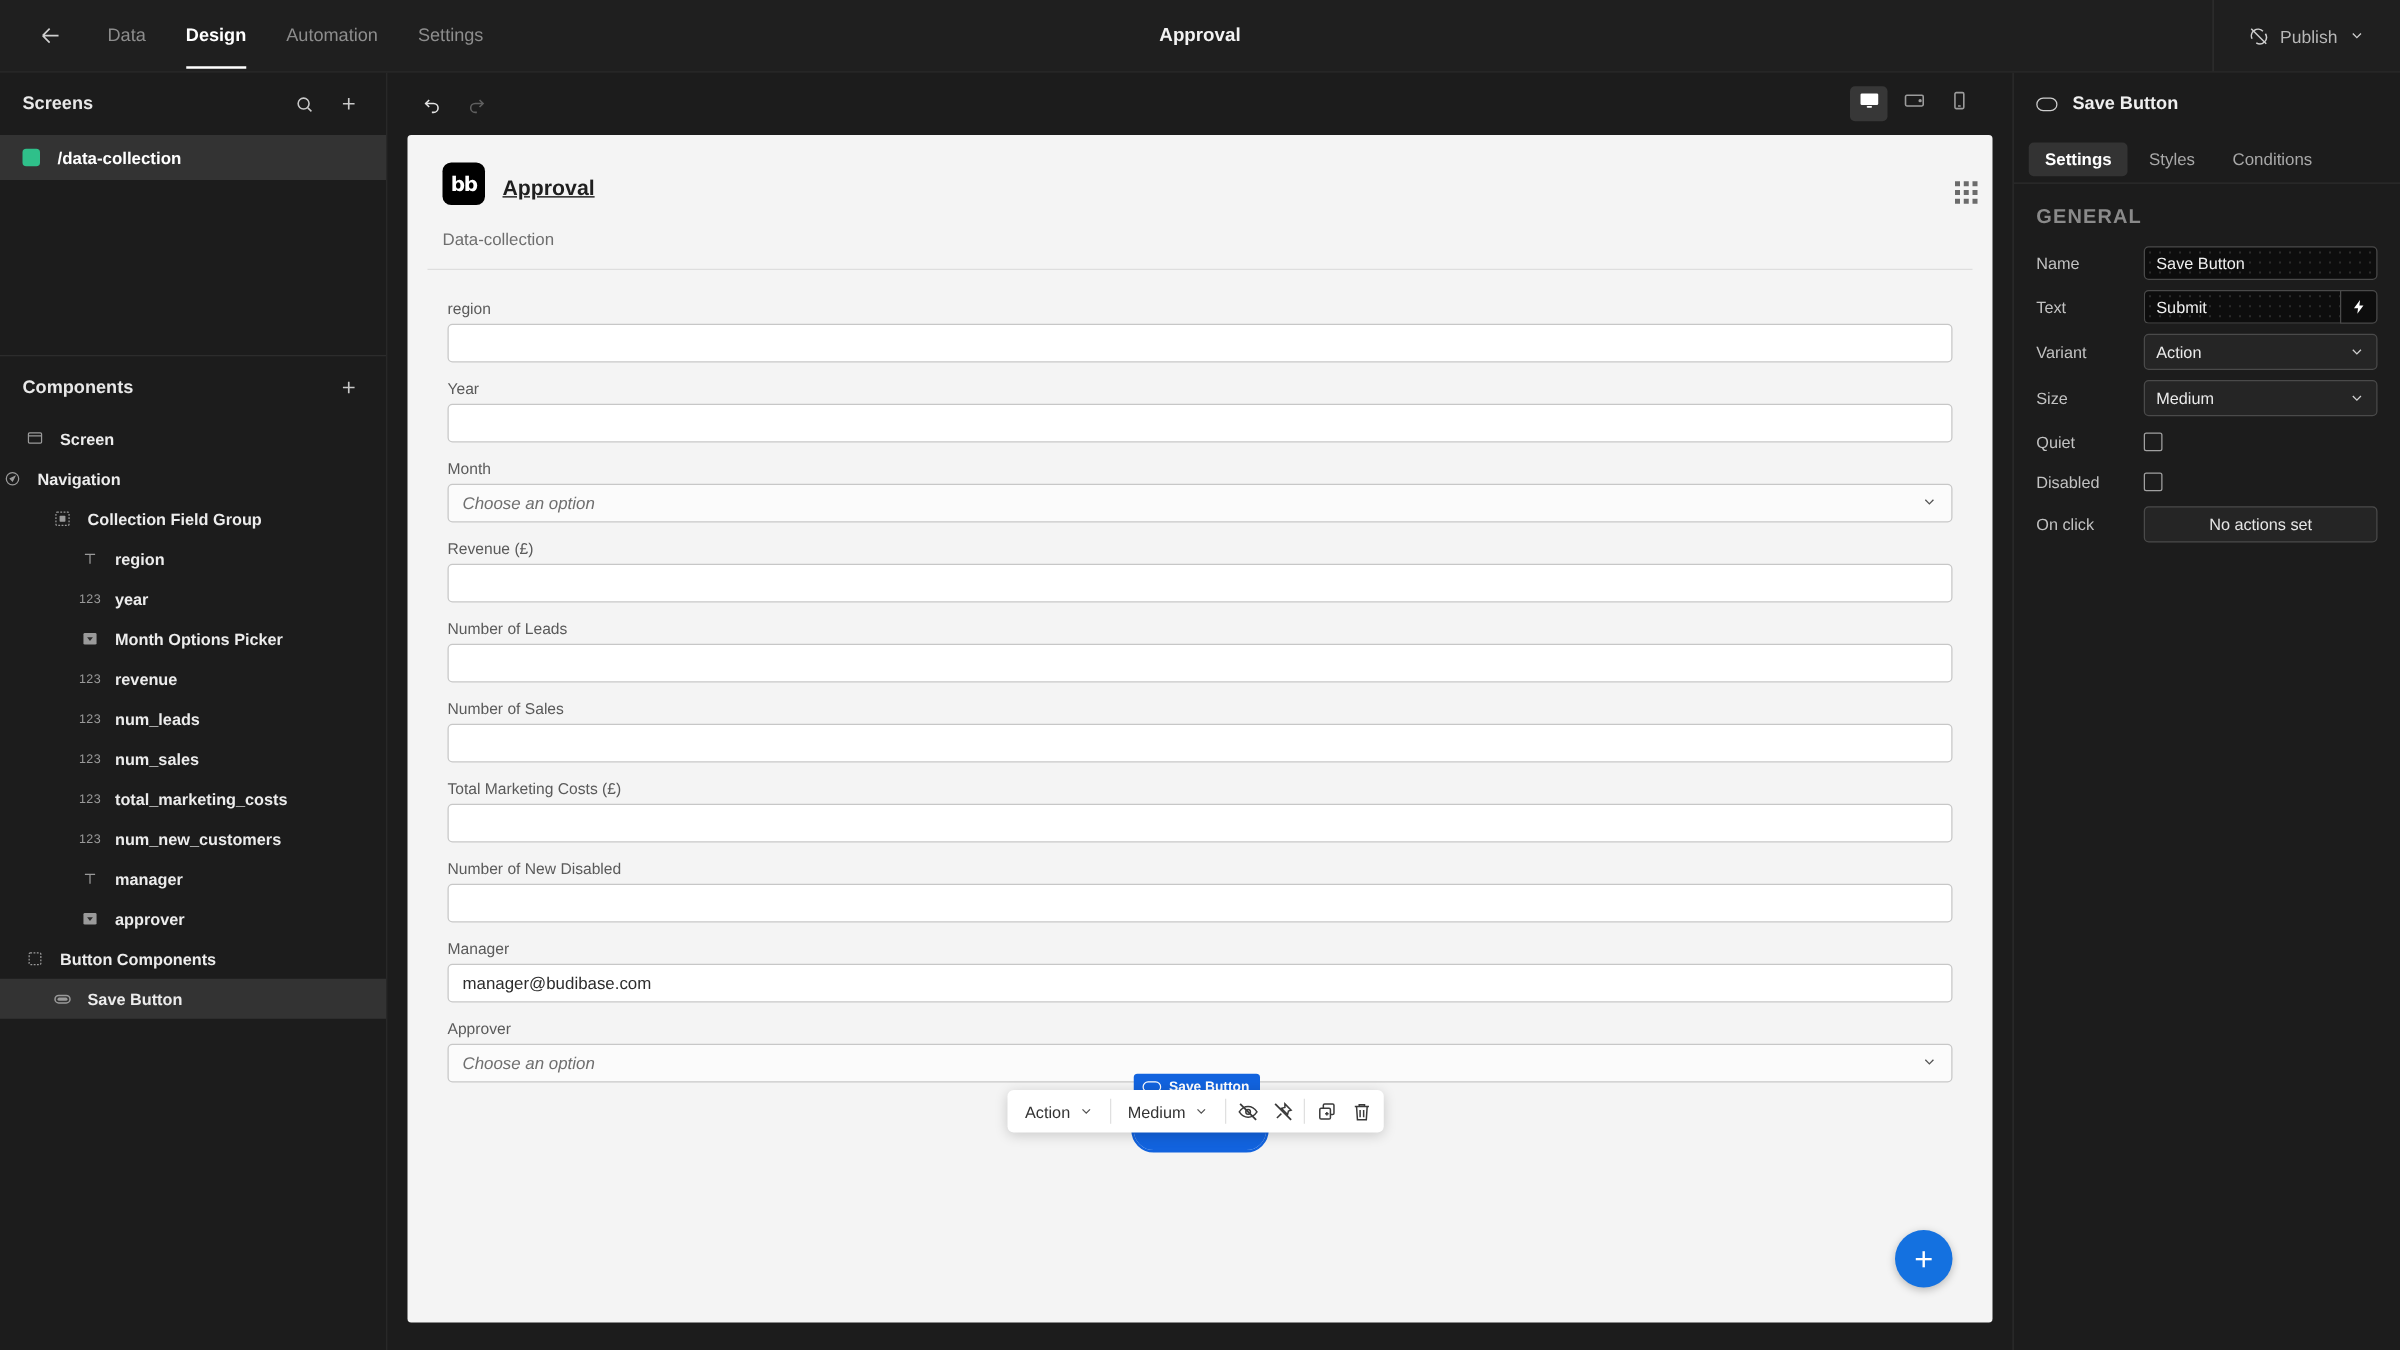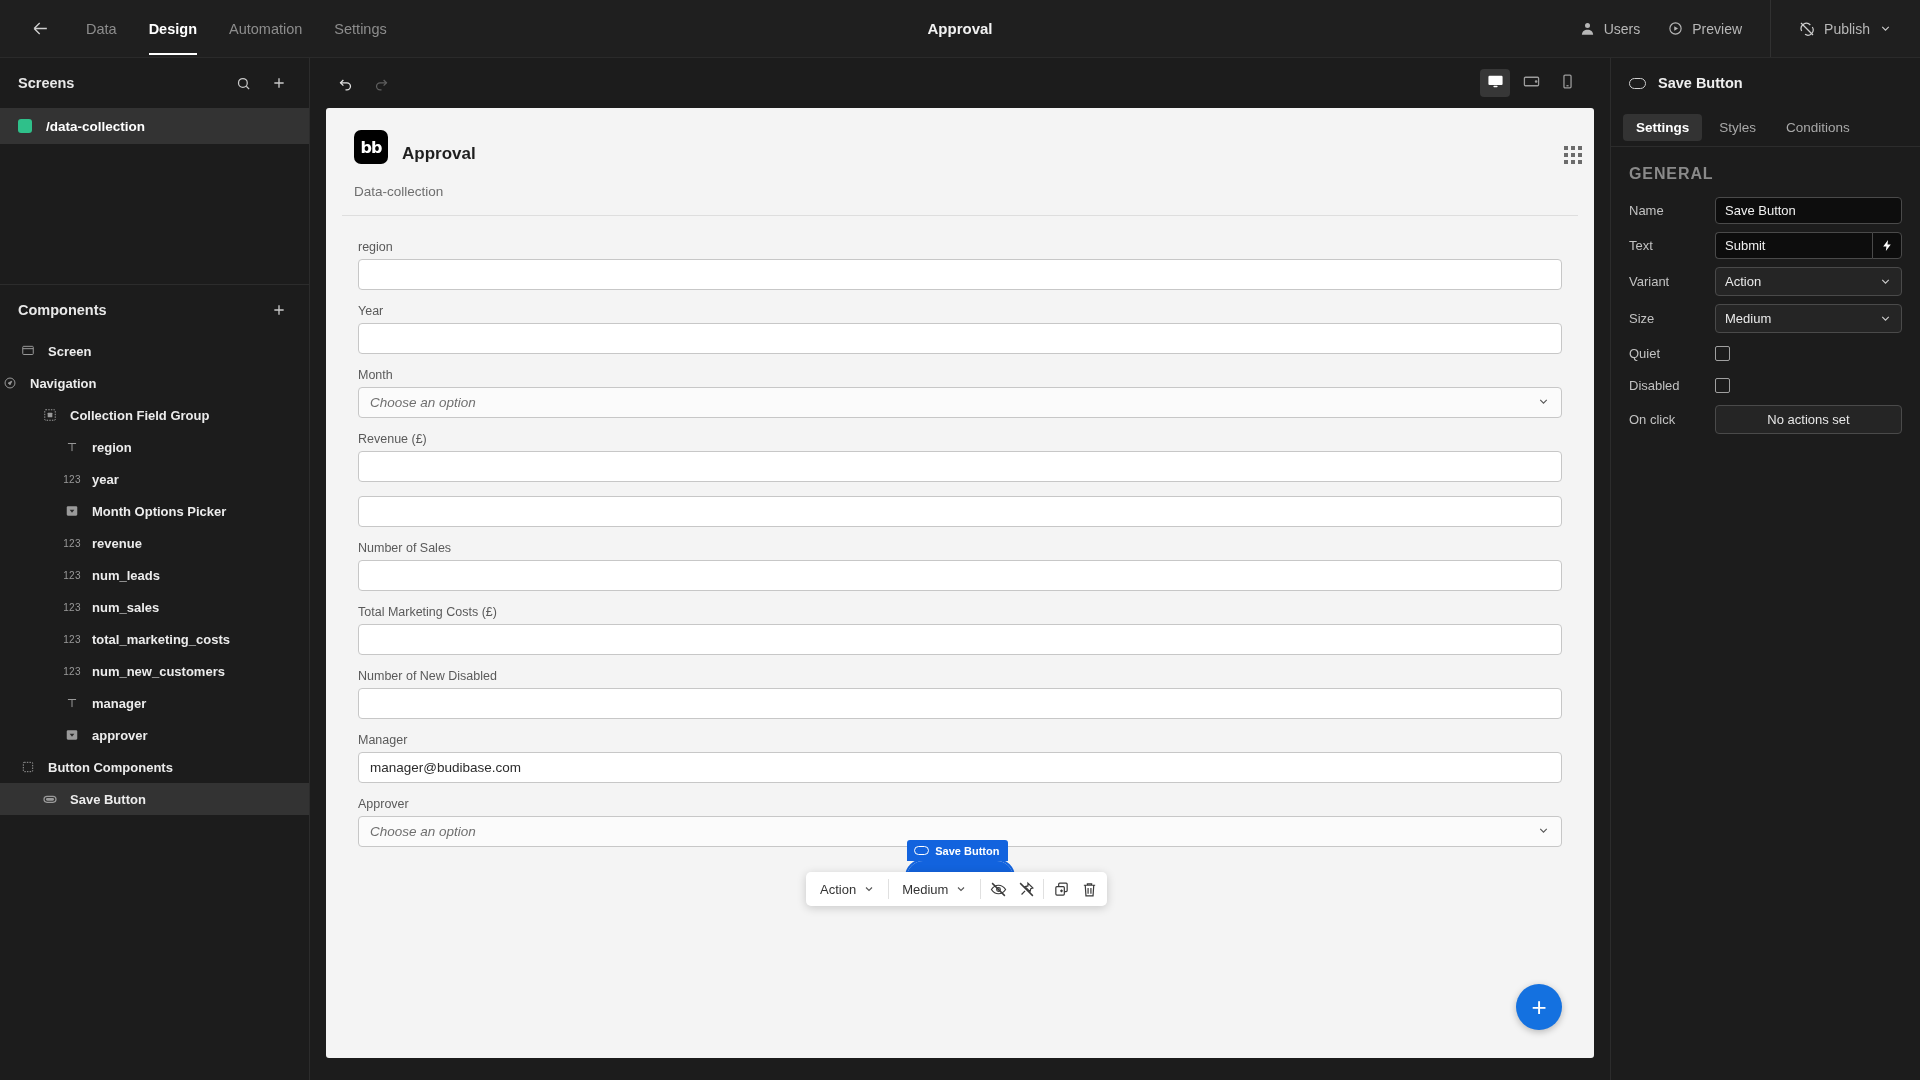--- a/index.html
+++ b/index.html
@@ -120,21 +120,21 @@
   .dev-btn.active { background: #373737; color: #ffffff; }
 
   .canvas-wrap { flex: 1; padding: 0 16px 22px 16px; min-height: 0; display: flex; }
   .canvas {
     flex: 1; background: #f4f4f4; border-radius: 3px;
     position: relative; overflow: hidden;
     display: flex; flex-direction: column;
   }
 
   .app-header {
-    padding: 22px 12px 0 28px; display: flex; align-items: flex-end;
+    padding: 22px 12px 0 28px; display: flex; align-items: center; text-decoration: underline;
   }
   .bb-logo {
     width: 34px; height: 34px; border-radius: 7px; background: #000000;
     display: flex; align-items: center; justify-content: center;
     color: #ffffff; font-size: 16px; font-weight: bold; letter-spacing: -1px;
     font-family: "DejaVu Sans", sans-serif;
   }
   .app-title { font-size: 17px; color: #1f1f1f; font-weight: bold; margin-left: 14px; margin-top: 7px; }
   .grid-dots {
     margin-left: auto; display: grid; grid-template-columns: repeat(3, 4px);
@@ -281,36 +281,20 @@
       </svg>
     </div>
     <div class="topnav" id="topnav">
         <div class="topnav-item">Data</div>
         <div class="topnav-item active">Design</div>
         <div class="topnav-item">Automation</div>
         <div class="topnav-item">Settings</div>
       </div>
     <div class="topbar-title">Approval</div>
     <div class="topbar-right">
-      <div class="tb-group">
-        <div class="tb-btn">
-          <svg width="15" height="15" viewBox="0 0 24 24" fill="#b7b7b7">
-            <circle cx="12" cy="7" r="4"></circle>
-              <path d="M3 22c0-5 4-8 9-8s9 3 9 8z"></path>
-          </svg>
-          <span>Users</span>
-        </div>
-        <div class="tb-btn">
-          <svg width="15" height="15" viewBox="0 0 24 24" fill="none" stroke="#b7b7b7" stroke-width="1.8">
-            <circle cx="12" cy="12" r="9"></circle>
-              <path d="M10 8.5l6 3.5-6 3.5z" fill="#b7b7b7" stroke="none"></path>
-          </svg>
-          <span>Preview</span>
-        </div>
-      </div>
       <div class="tb-group divided">
         <div class="tb-btn">
           <svg width="16" height="16" viewBox="0 0 24 24" fill="none" stroke="#cfcfcf" stroke-width="1.8">
             <path d="M4 15a8 8 0 0 1 13-9M20 9a8 8 0 0 1-11 11"></path>
             <path d="M3 3l18 18"></path>
           </svg>
           <span>Publish</span>
           <svg width="13" height="13" viewBox="0 0 24 24" fill="none" stroke="#cfcfcf" stroke-width="2">
             <path d="M6 9l6 6 6-6"></path>
           </svg>
@@ -552,20 +536,21 @@
                     <span class="chev"><svg width="13" height="13" viewBox="0 0 24 24" fill="none" stroke="#555" stroke-width="2">
                         <path d="M6 9l6 6 6-6"></path>
                       </svg></span>
                   </div>
                 </div>
                 <div class="field">
                   <div class="field-label">Revenue (£)</div>
                   <div class="field-input"></div>
                 </div>
                 <div class="field">
+                  <div class="field-label">Number of Leads</div>
                   <div class="field-input"></div>
                 </div>
                 <div class="field">
                   <div class="field-label">Number of Sales</div>
                   <div class="field-input"></div>
                 </div>
                 <div class="field">
                   <div class="field-label">Total Marketing Costs (£)</div>
                   <div class="field-input"></div>
                 </div>

